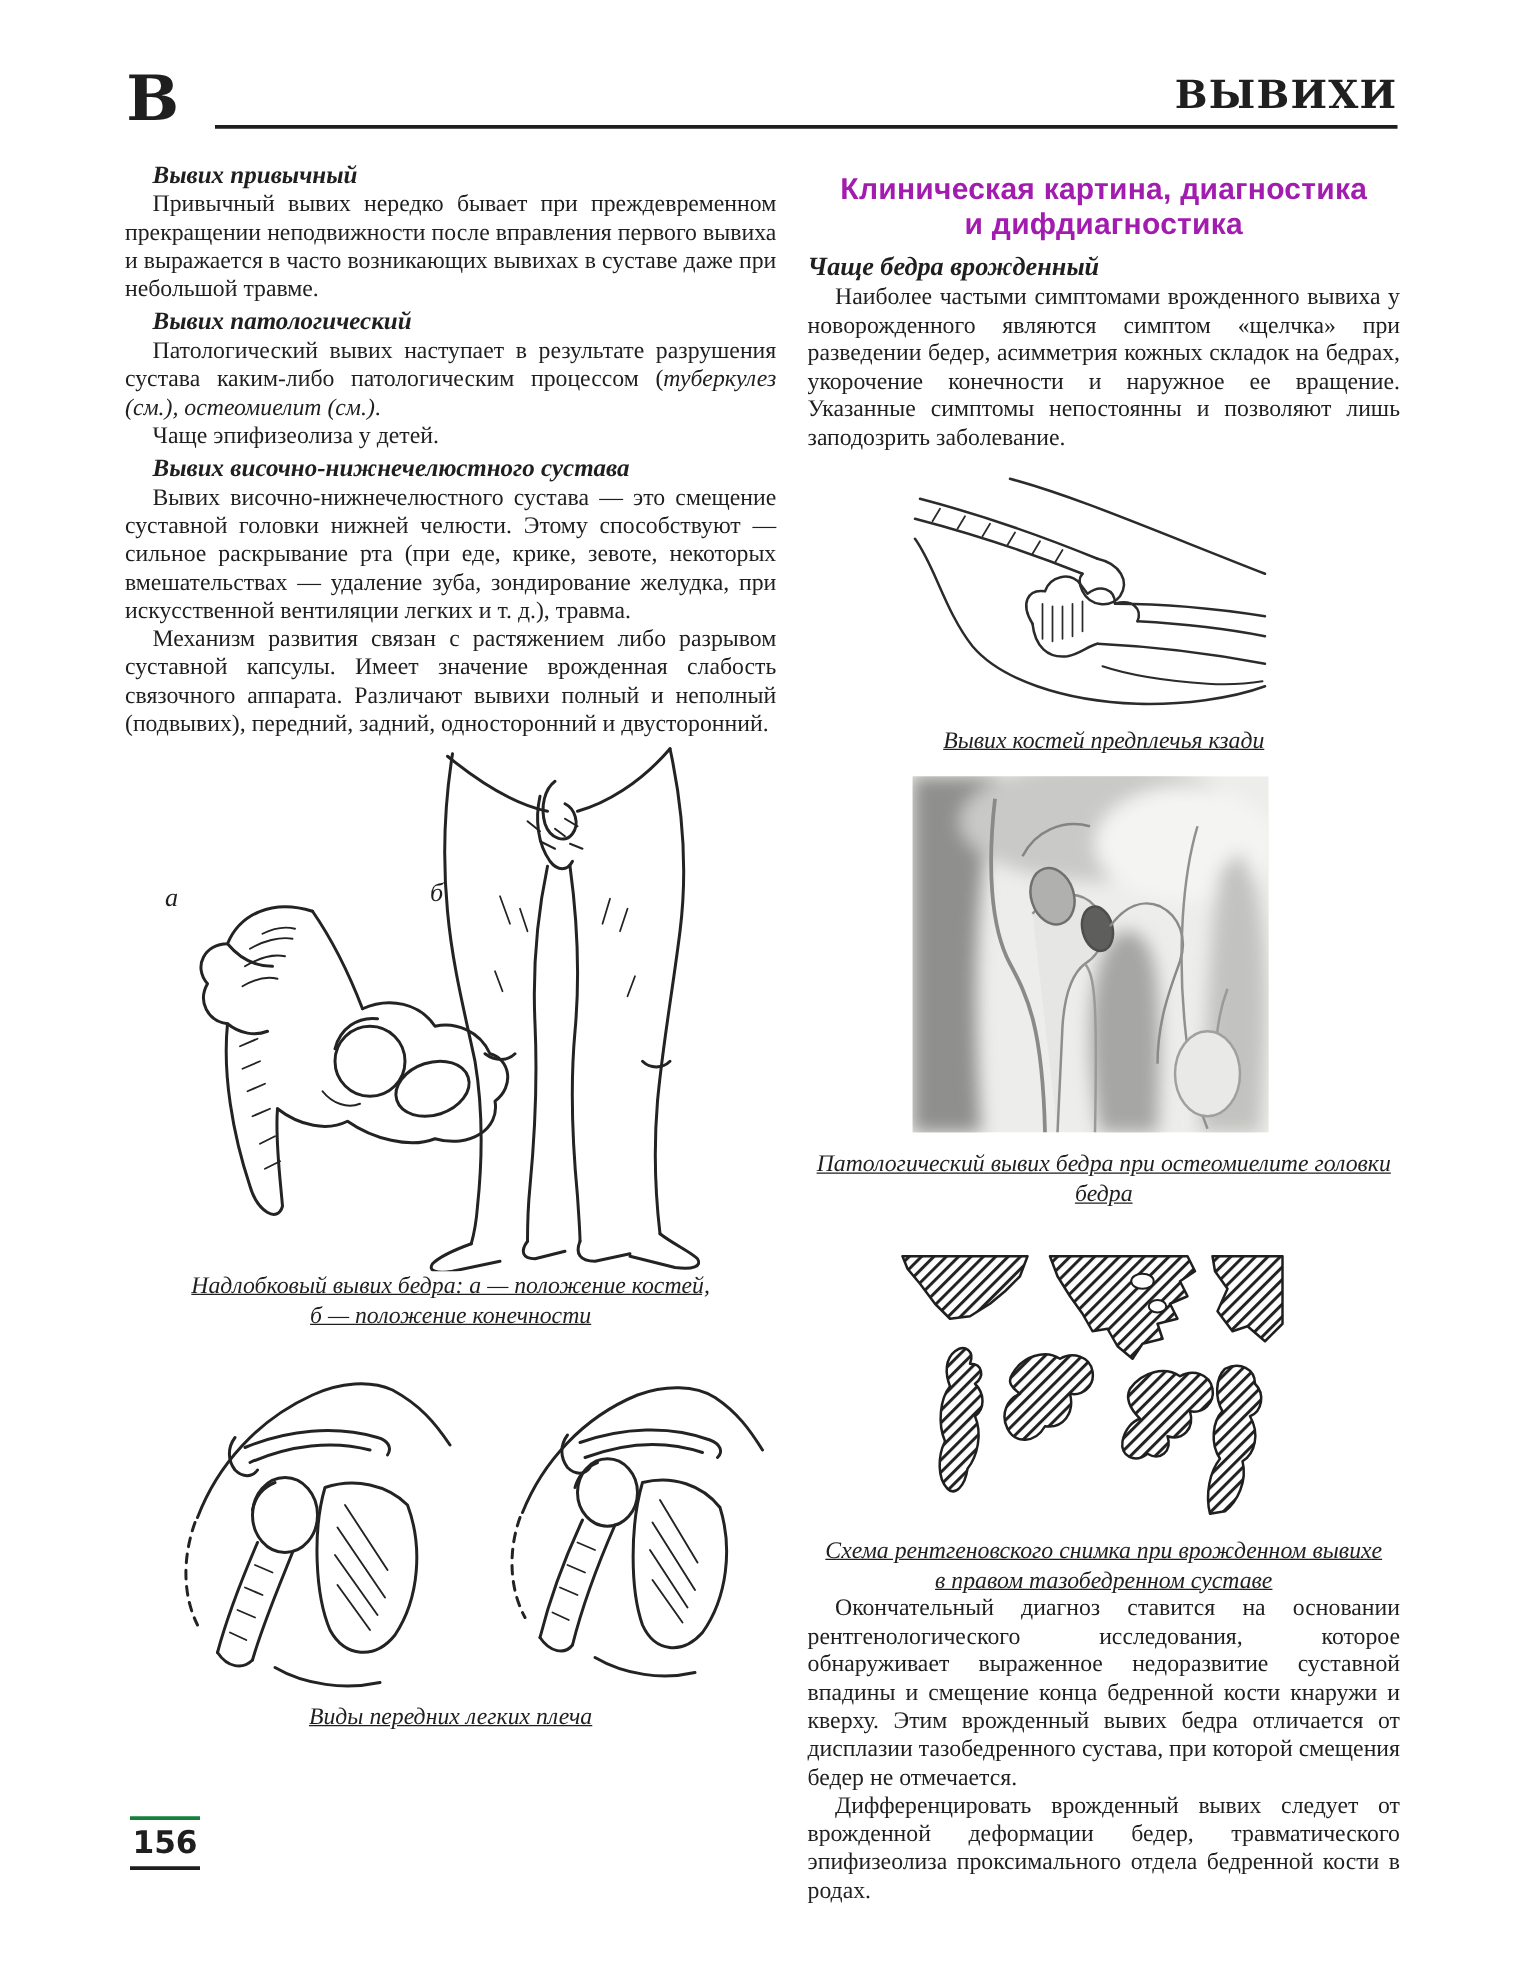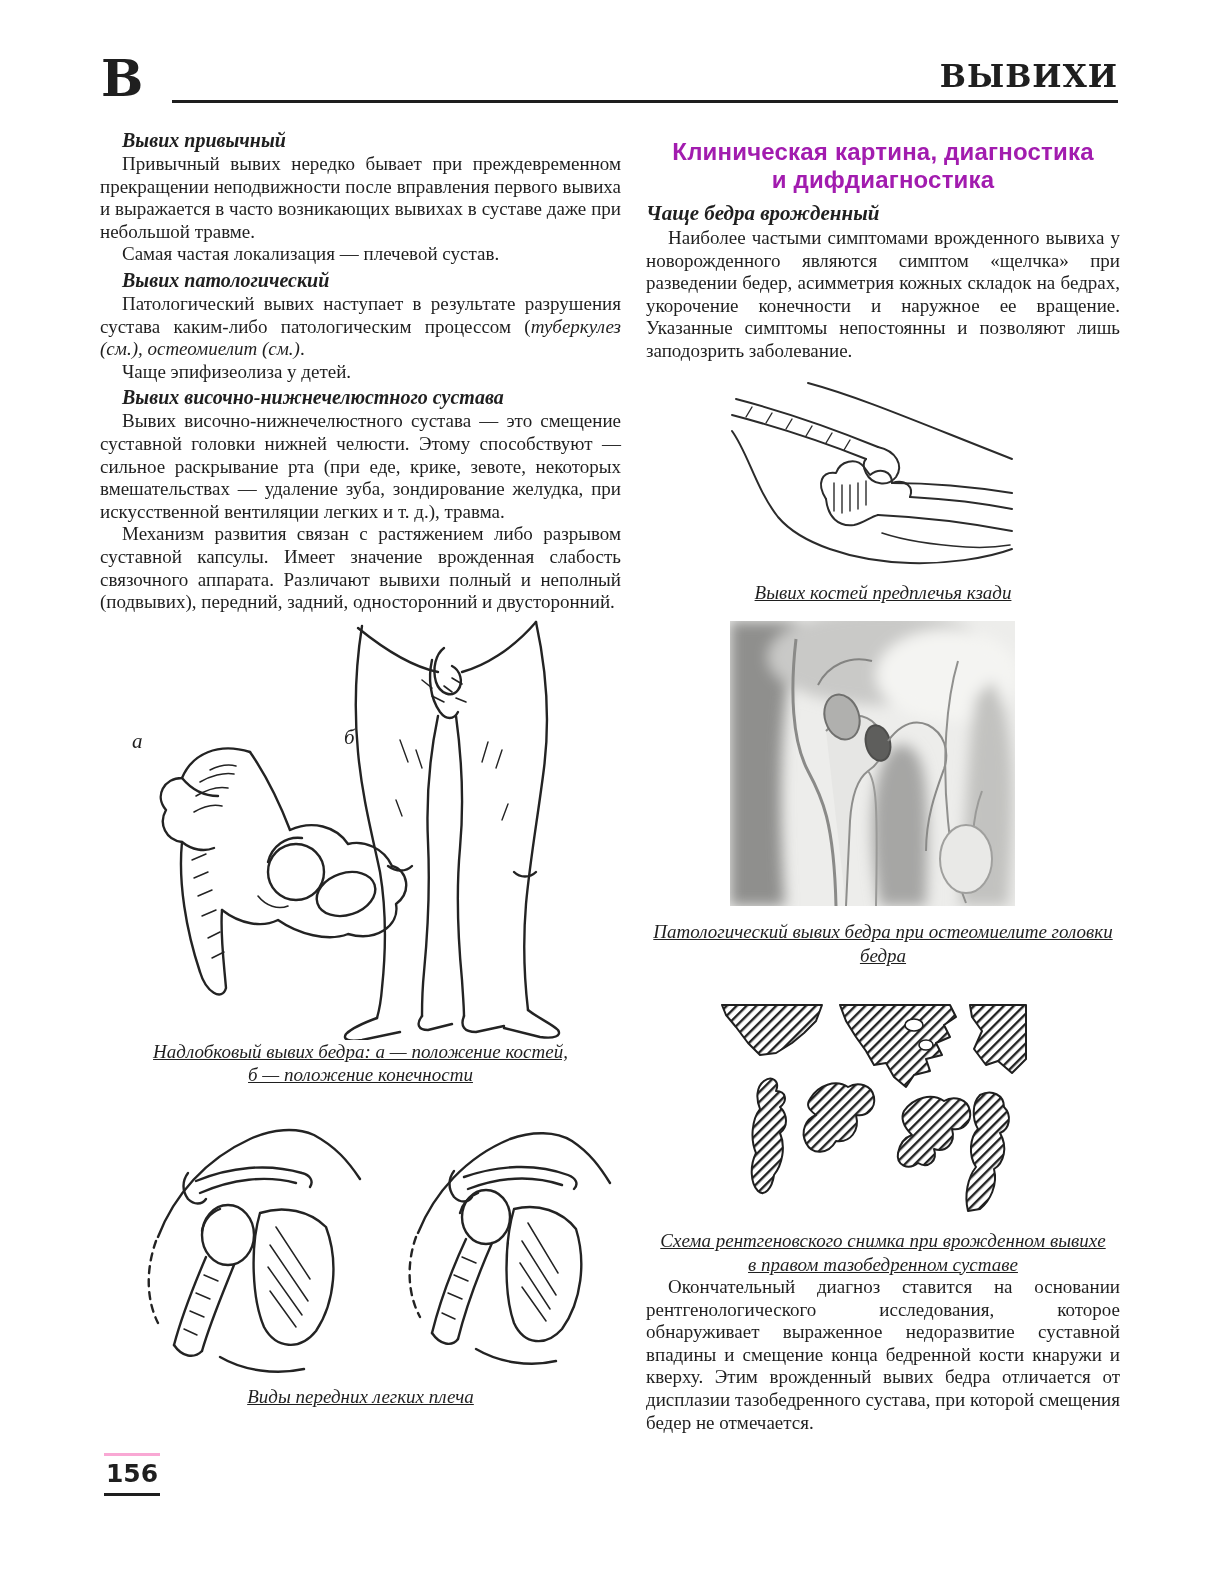--- a/index.html
+++ b/index.html
@@ -54,42 +54,41 @@
   .cap-elbow { margin-top:5px; }
   .fig-hip   { margin:17px 0 0 84px; }
   .cap-hip   { margin-top:14px;text-align:center; }
   .fig-xray  { margin:36px 0 0 72px; }
   .cap-xray  { margin-top:16px; }
   .p-after-figs { margin-top:26px; }
 
   
   .page-num {
     position:absolute; left:104px; top:1453px; width:56px;
-    border-top:3px solid #f9a8d4; border-bottom:3px solid #1e1e1e;
+    border-top:3px solid #15803d; border-bottom:3px solid #1e1e1e;
     padding:5px 0 7px 0; text-align:center;
     font-family:"DejaVu Sans", sans-serif; font-weight:700; font-size:25px;
     line-height:1;
   }
   svg { display:block; }
   .svg-label { font-family:"Liberation Serif", serif; font-style:italic; font-size:21px; fill:#1f1f1f; }
 </style>
 </head>
 <body>
 
 <div class="page">
 
   <div class="dropcap">В</div>
   <div class="head-rule"></div>
   <div class="running-head">ВЫВИХИ</div>
 
   <div class="col col-left">
 
     <h3 class="sub">Вывих привычный</h3>
     <p class="body">Привычный вывих нередко бывает при преждевременном прекращении неподвижности после вправления первого вывиха и выражается в часто возникающих вывихах в суставе даже при небольшой травме.</p>
-    <p class="body">Самая частая локализация — плечевой сустав.</p>
 
     <h3 class="sub">Вывих патологический</h3>
     <p class="body"><span>Патологический вывих наступает в результате разрушения сустава каким-либо патологическим процессом (</span><i>туберкулез (см.), остеомиелит (см.)</i><span>.</span></p>
     <p class="body">Чаще эпифизеолиза у детей.</p>
 
     <h3 class="sub">Вывих височно-нижнечелюстного сустава</h3>
     <p class="body">Вывих височно-нижнечелюстного сустава — это смещение суставной головки нижней челюсти. Этому способствуют — сильное раскрывание рта (при еде, крике, зевоте, некоторых вмешательствах — удаление зуба, зондирование желудка, при искусственной вентиляции легких и т. д.), травма.</p>
     <p class="body">Механизм развития связан с растяжением либо разрывом суставной капсулы. Имеет значение врожденная слабость связочного аппарата. Различают вывихи полный и неполный (подвывих), передний, задний, односторонний и двусторонний.</p>
 
     <figure class="fig-pelvis-legs">
@@ -250,16 +249,17 @@
           <path d="M262,92 C274,86 286,92 286,104 C294,112 292,126 282,130 C290,144 286,160 276,166 C280,182 272,198 262,206 L250,208 C246,192 250,174 258,164 C250,152 252,134 260,126 C254,116 254,100 262,92 Z"></path>
         </g>
         <ellipse cx="196" cy="22" rx="9" ry="6" fill="#ffffff" stroke="#1f1f1f" stroke-width="1.6"></ellipse>
         <ellipse cx="208" cy="42" rx="7" ry="5" fill="#ffffff" stroke="#1f1f1f" stroke-width="1.6"></ellipse>
       </svg>
     </figure>
     <figcaption class="caption cap-xray">Схема рентгеновского снимка при врожденном вывихе
 в правом тазобедренном суставе</figcaption>
 
     <p class="body p-after-figs">Окончательный диагноз ставится на основании рентгенологического исследования, которое обнаруживает выраженное недоразвитие суставной впадины и смещение конца бедренной кости кнаружи и кверху. Этим врожденный вывих бедра отличается от дисплазии тазобедренного сустава, при которой смещения бедер не отмечается.</p>
+    <p class="body">Дифференцировать врожденный вывих следует от врожденной деформации бедер, травматического эпифизеолиза проксимального отдела бедренной кости в родах.</p>
   </div>
 
   <div class="page-num">156</div>
 </div>
 
 </body></html>

